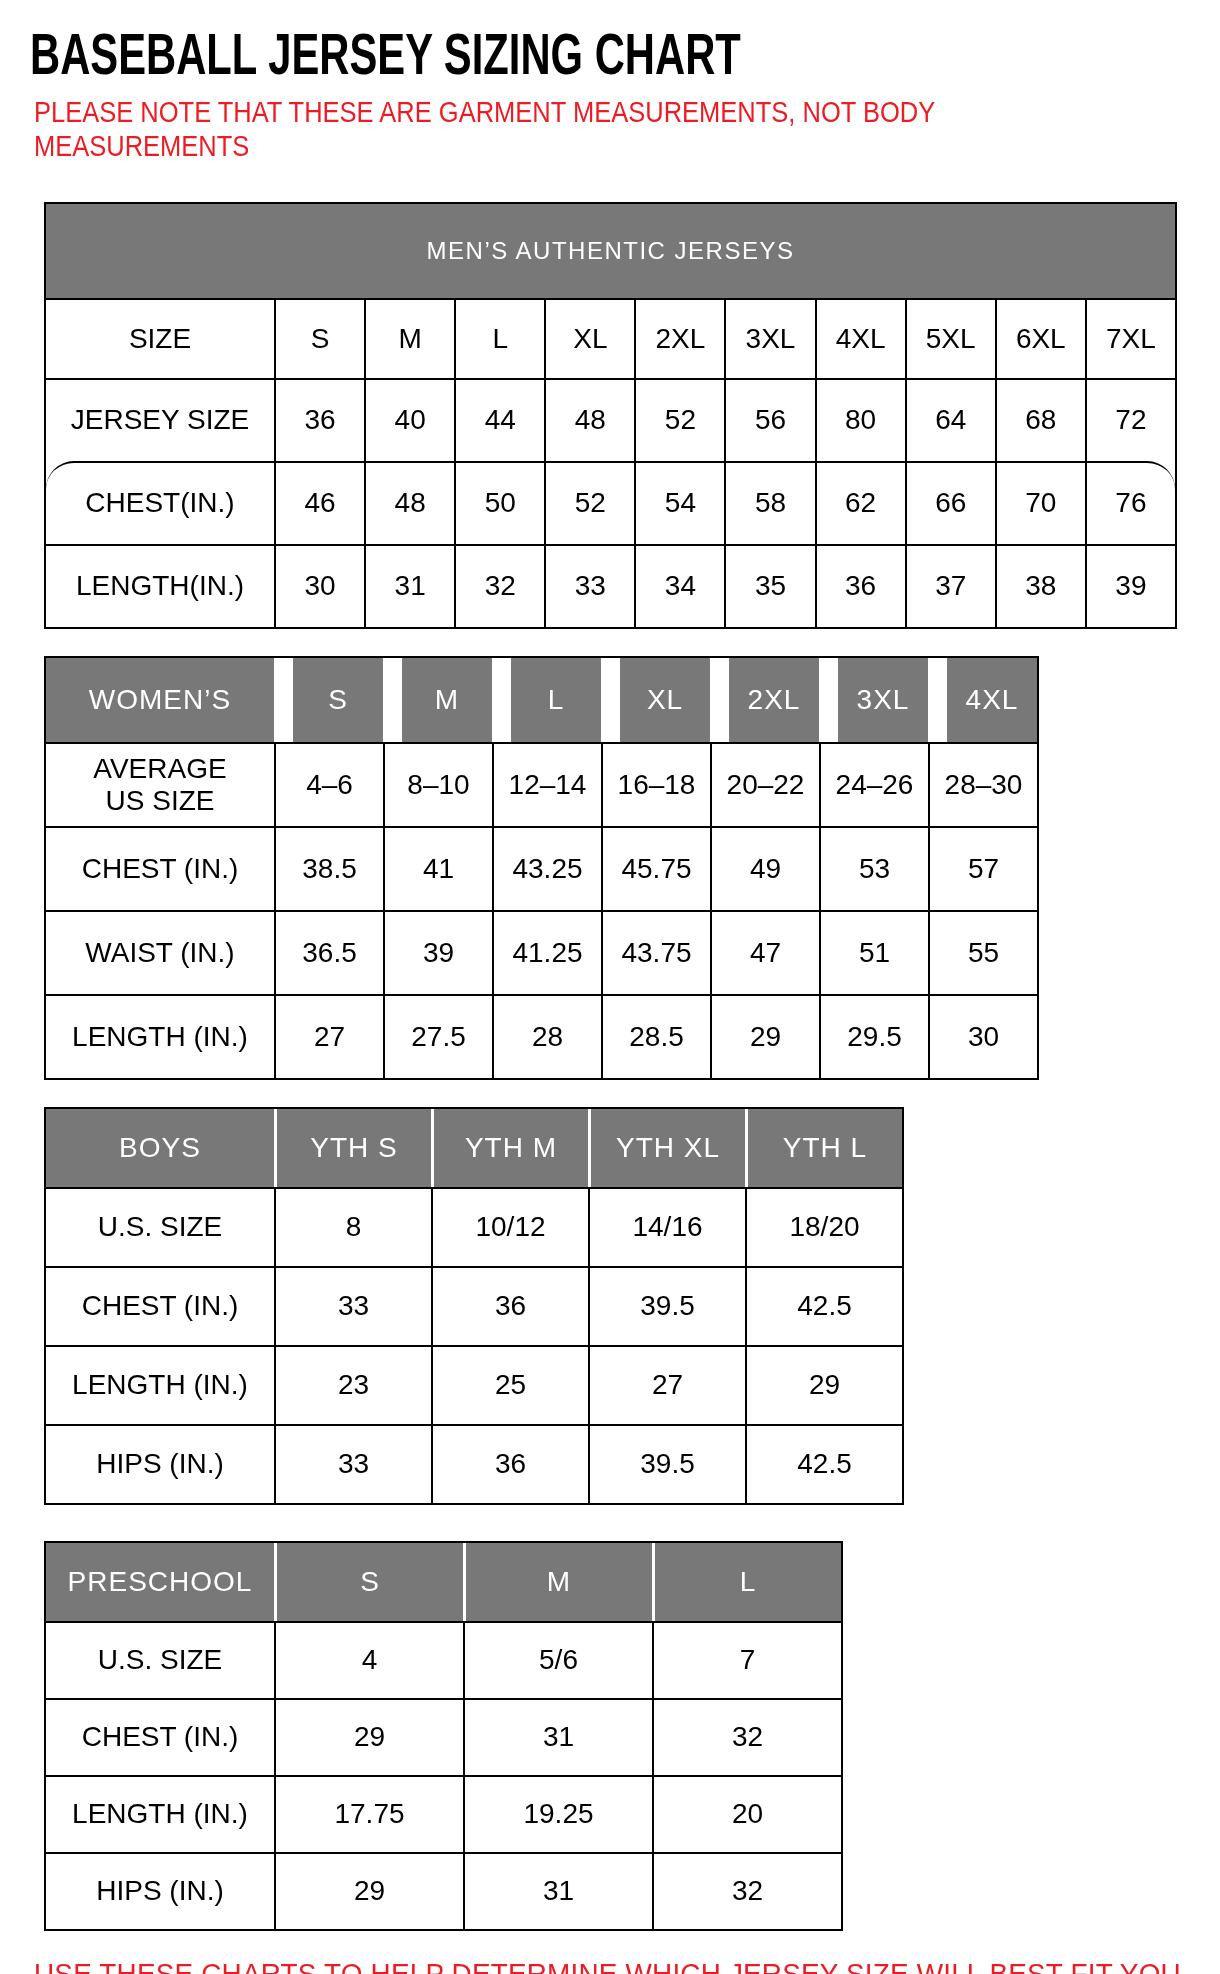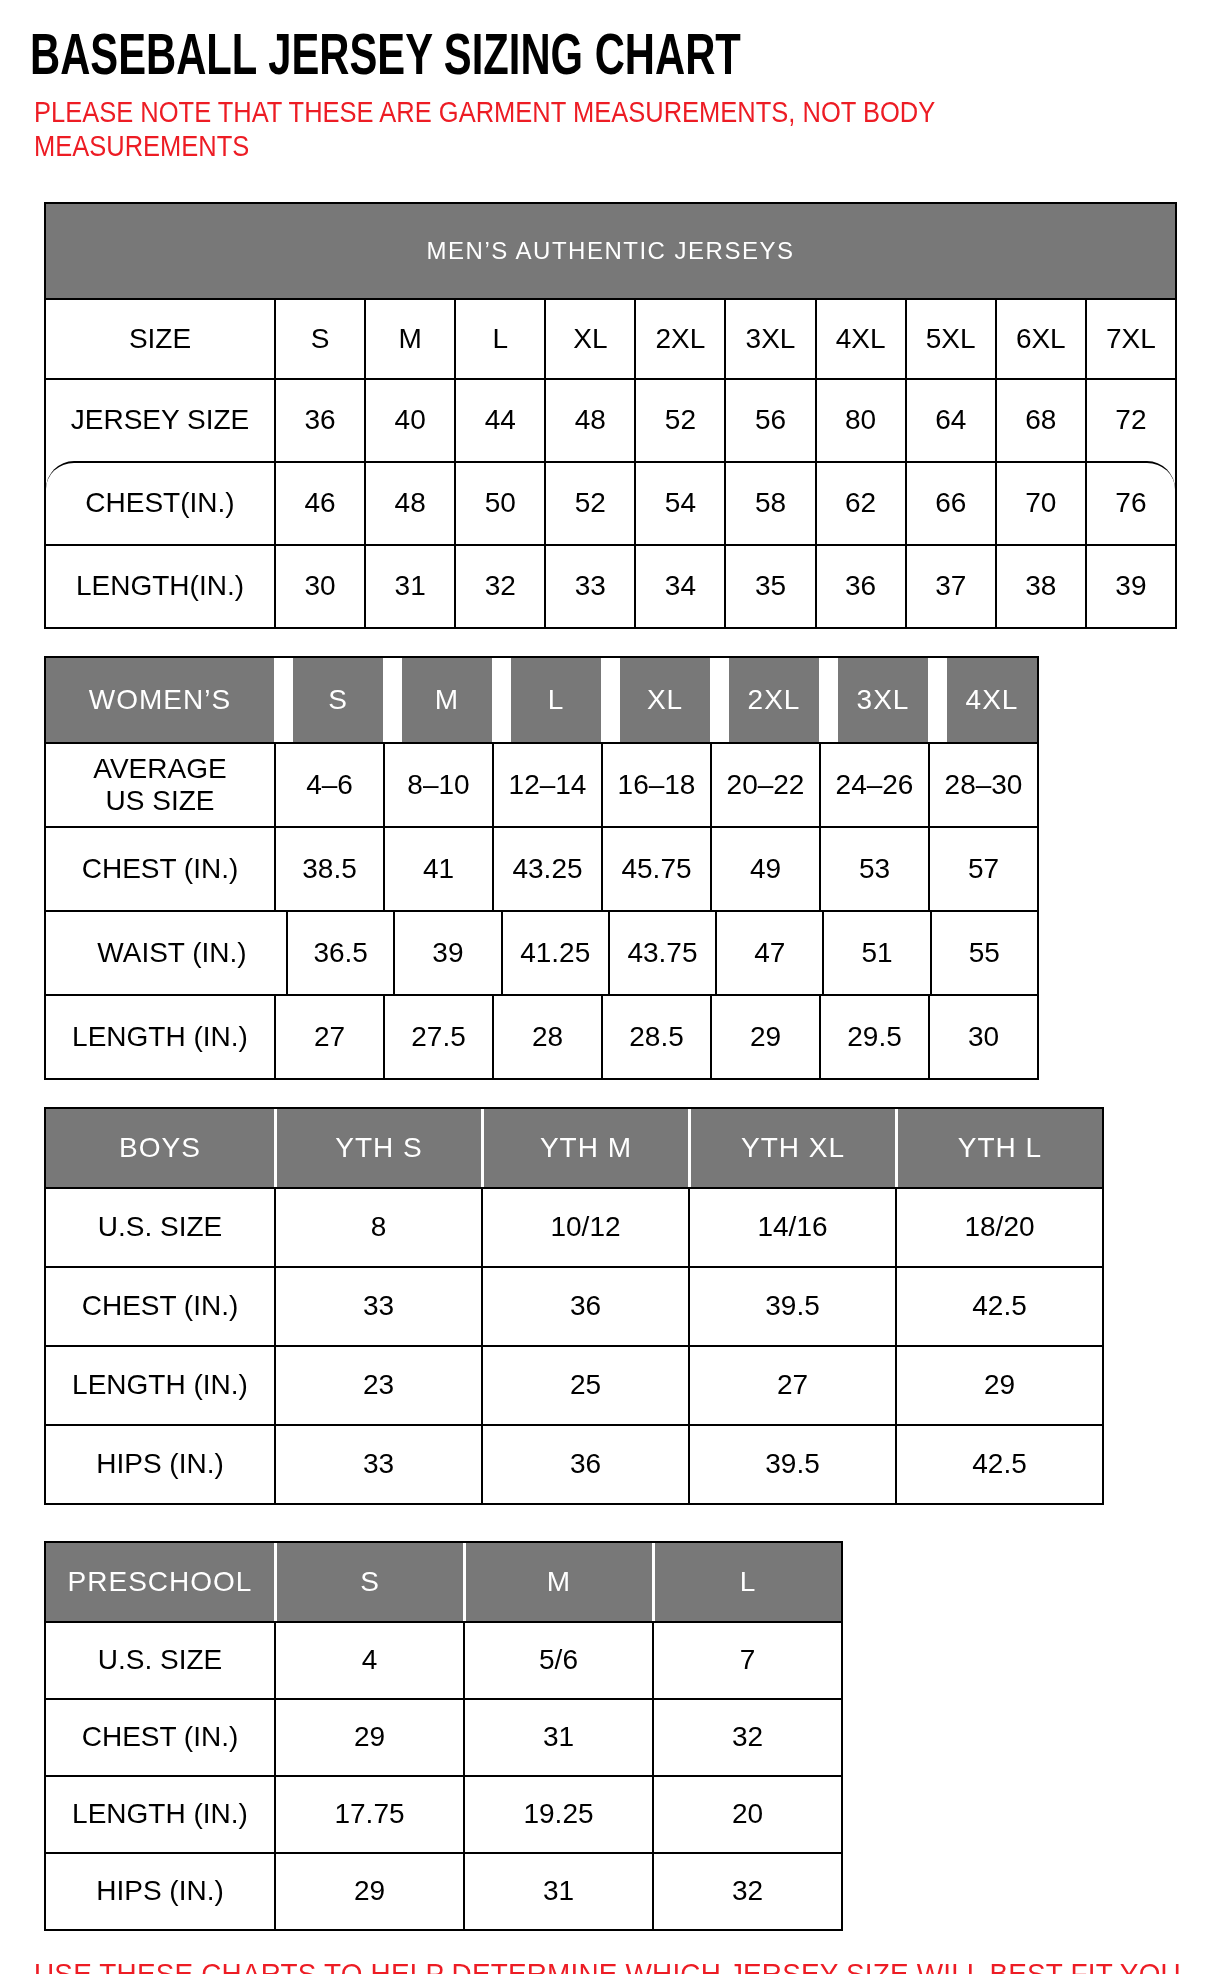--- a/index.html
+++ b/index.html
@@ -145,42 +145,42 @@
         <div class="t-row" style="min-height: 82px;">
           <div class="cell label-cell">CHEST (IN.)</div>
           <div class="cell value-cell">38.5</div>
           <div class="cell value-cell">41</div>
           <div class="cell value-cell">43.25</div>
           <div class="cell value-cell">45.75</div>
           <div class="cell value-cell">49</div>
           <div class="cell value-cell">53</div>
           <div class="cell value-cell">57</div>
         </div>
-        <div class="t-row" style="min-height: 82px; padding-left: 12px;">
+        <div class="t-row" style="min-height: 82px;">
           <div class="cell label-cell">WAIST (IN.)</div>
           <div class="cell value-cell">36.5</div>
           <div class="cell value-cell">39</div>
           <div class="cell value-cell">41.25</div>
           <div class="cell value-cell">43.75</div>
           <div class="cell value-cell">47</div>
           <div class="cell value-cell">51</div>
           <div class="cell value-cell">55</div>
         </div>
         <div class="t-row" style="min-height: 82px;">
           <div class="cell label-cell">LENGTH (IN.)</div>
           <div class="cell value-cell">27</div>
           <div class="cell value-cell">27.5</div>
           <div class="cell value-cell">28</div>
           <div class="cell value-cell">28.5</div>
           <div class="cell value-cell">29</div>
           <div class="cell value-cell">29.5</div>
           <div class="cell value-cell">30</div>
         </div>
       </div>
-      <div class="size-table" style="width: 1060px; margin-top: 27px; --label-col: 228px;">
+      <div class="size-table" style="width: 860px; margin-top: 27px; --label-col: 228px;">
         <div class="t-row gray-header" style="min-height: 78px;">
           <div class="cell label-cell">BOYS</div>
           <div class="cell col-cell">YTH S</div>
           <div class="cell col-cell">YTH M</div>
           <div class="cell col-cell">YTH XL</div>
           <div class="cell col-cell">YTH L</div>
         </div>
         <div class="t-row" style="min-height: 77px;">
           <div class="cell label-cell">U.S. SIZE</div>
           <div class="cell value-cell">8</div>

